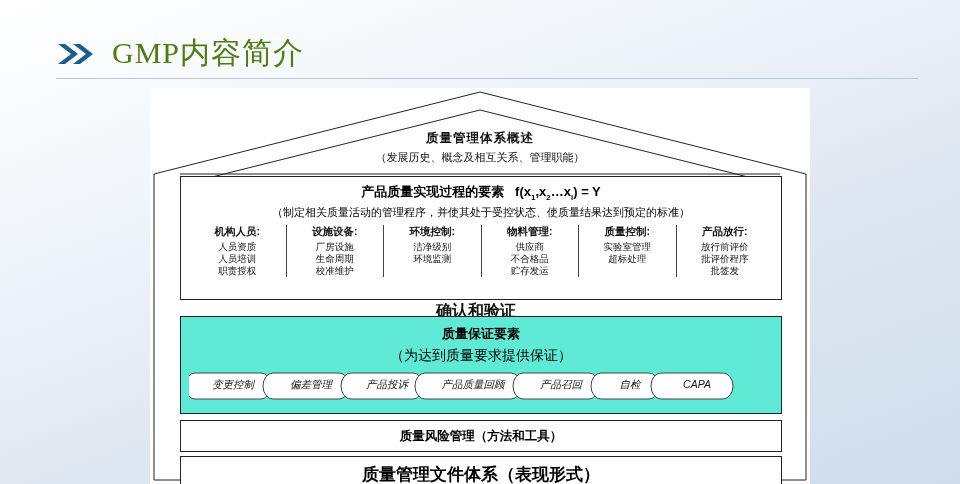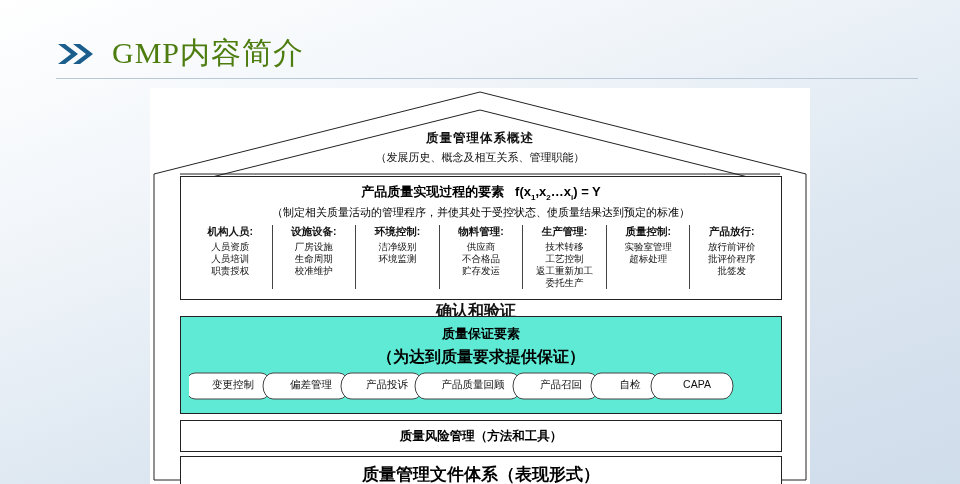--- a/index.html
+++ b/index.html
@@ -167,36 +167,36 @@
     position: absolute;
     left: 0; right: 0; top: 8px;
     text-align: center;
     font-size: 13px;
     font-weight: bold;
   }
   .qa-sub {
     position: absolute;
     left: 0; right: 0; top: 30px;
     text-align: center;
-    font-size: 16px;
-    font-weight: bold;
+    font-size: 14px;
   }
   .qa-chips {
     position: absolute;
     left: 8px; right: 8px;
     top: 52px;
     height: 34px;
   }
   .chip-label {
     position: absolute;
     top: 9px;
     font-size: 10.5px;
     text-align: center;
     white-space: nowrap;
     color: #111;
+    font-style: italic;
   }
 
   
   .riskbox {
     position: absolute;
     left: 30px;
     top: 332px;
     width: 600px;
     height: 30px;
     border: 1px solid #222;
@@ -286,27 +286,20 @@
         <div class="col">
           <div class="col-h">环境控制:</div>
           <div class="col-i">洁净级别</div>
           <div class="col-i">环境监测</div>
         </div>
         <div class="col">
           <div class="col-h">物料管理:</div>
           <div class="col-i">供应商</div>
           <div class="col-i">不合格品</div>
           <div class="col-i">贮存发运</div>
-        </div>
-        <div class="col">
-          <div class="col-h">生产管理:</div>
-          <div class="col-i">技术转移</div>
-          <div class="col-i">工艺控制</div>
-          <div class="col-i">返工重新加工</div>
-          <div class="col-i">委托生产</div>
         </div>
         <div class="col">
           <div class="col-h">质量控制:</div>
           <div class="col-i">实验室管理</div>
           <div class="col-i">超标处理</div>
         </div>
         <div class="col">
           <div class="col-h">产品放行:</div>
           <div class="col-i">放行前评价</div>
           <div class="col-i">批评价程序</div>

